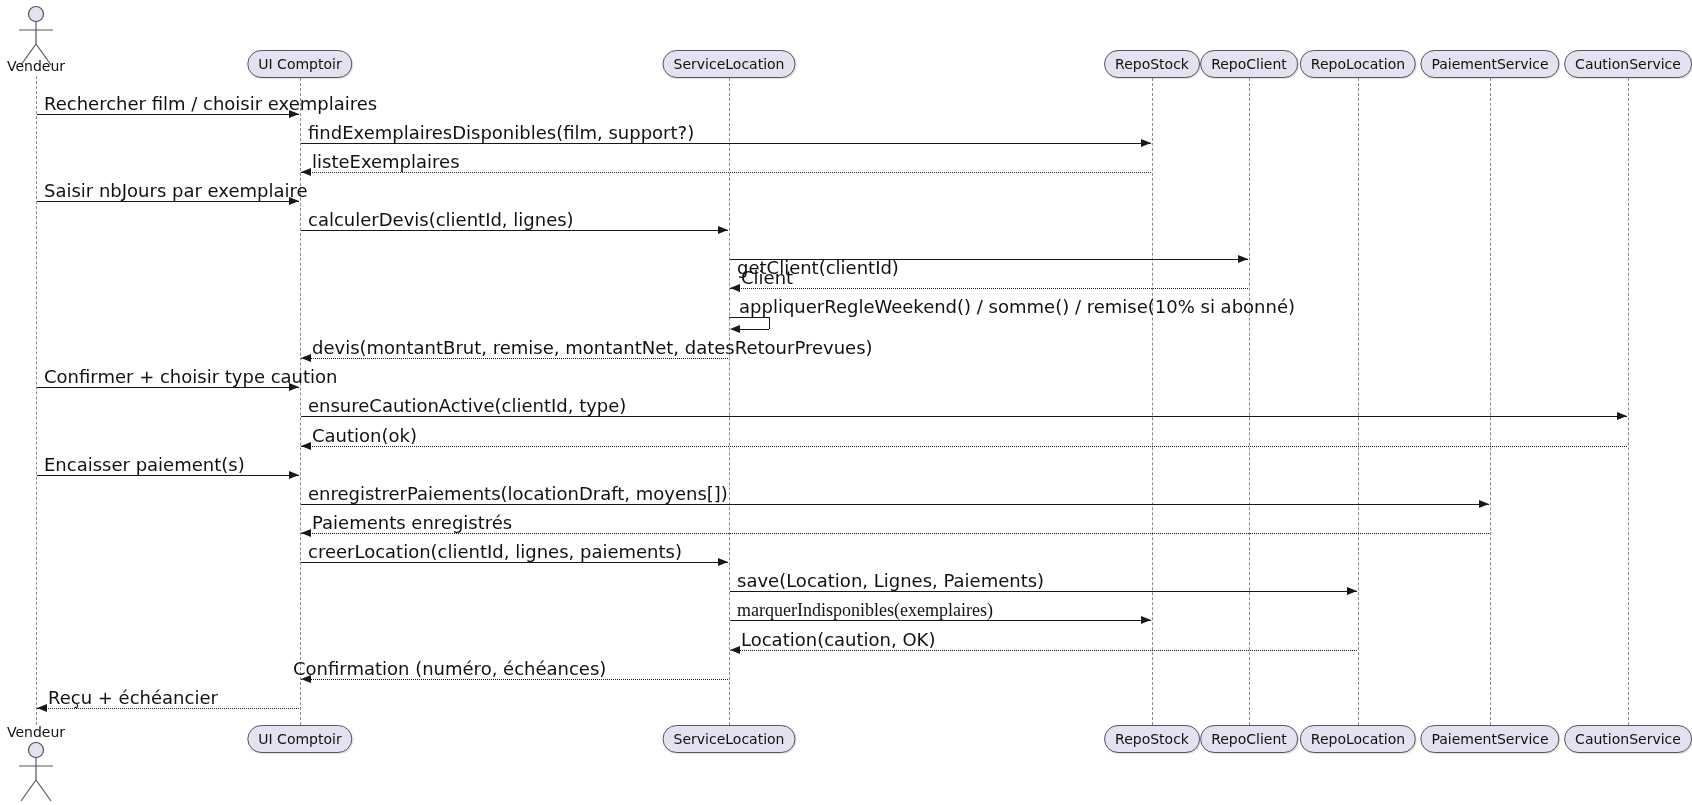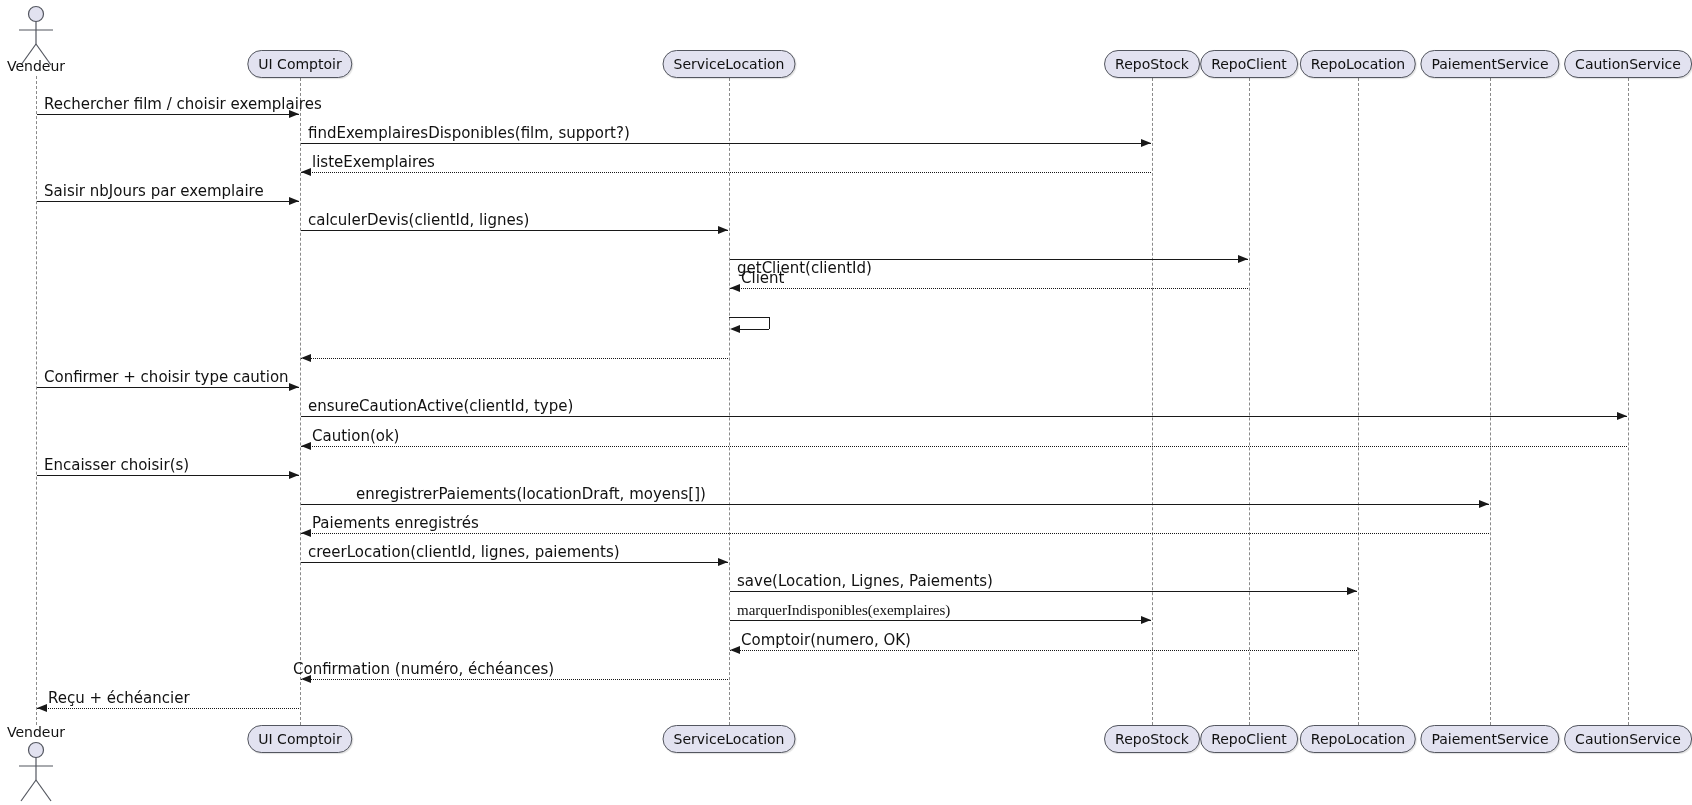--- a/index.html
+++ b/index.html
@@ -15,21 +15,21 @@
     font-size:14px;white-space:nowrap;
     border:1px solid #53565f;border-radius:14px;
     box-shadow:1px 1px 1px rgba(0,0,0,0.12);
   }
   .actor-label{
     position:absolute;transform:translateX(-50%);
     font-size:14px;white-space:nowrap;line-height:16px;
   }
   .lifeline{position:absolute;width:0;border-left:1px dashed #8a8a8a;}
   .msg-label{
-    position:absolute;font-size:15px;line-height:16px;white-space:nowrap;
+    position:absolute;font-size:18px;line-height:16px;white-space:nowrap;
   }
   .msg-line{position:absolute;height:0;}
   .msg-line.solid{border-top:1px solid #181818;}
   .msg-line.dotted{border-top:1px dotted #181818;}
   .msg-vline{position:absolute;width:0;border-left:1px solid #181818;}
   .arrowhead{position:absolute;width:0;height:0;border-top:4px solid transparent;border-bottom:4px solid transparent;}
   .arrowhead.right{border-left:10px solid #181818;}
   .arrowhead.left{border-right:10px solid #181818;}
   .actor-figure{position:absolute;}
 </style>
@@ -89,54 +89,56 @@
     <div class="arrowhead right" style="left: 289px; top: 197px;"></div>
     <div class="msg-label" style="left: 308px; top: 212px;">calculerDevis(clientId, lignes)</div>
     <div class="msg-line solid" style="left: 301px; top: 230px; width: 427px;"></div>
     <div class="arrowhead right" style="left: 718px; top: 226px;"></div>
     <div class="msg-label" style="left: 737px; top: 241px; margin-top: 19px;">getClient(clientId)</div>
     <div class="msg-line solid" style="left: 730px; top: 259px; width: 518px;"></div>
     <div class="arrowhead right" style="left: 1238px; top: 255px;"></div>
     <div class="msg-label" style="left: 741px; top: 270px;">Client</div>
     <div class="msg-line dotted" style="left: 730px; top: 288px; width: 518px;"></div>
     <div class="arrowhead left" style="left: 730px; top: 284px;"></div>
+    <div class="msg-label" style="left: 739px; top: 299px;">appliquerRegleWeekend() / somme() / remise(10% si abonné)</div>
     <div class="msg-line solid" style="left: 729px; top: 317px; width: 40px;"></div>
     <div class="msg-vline" style="left: 769px; top: 317px; height: 12px;"></div>
     <div class="msg-line solid" style="left: 738px; top: 329px; width: 31px;"></div>
     <div class="arrowhead left" style="left: 730px; top: 325px;"></div>
+    <div class="msg-label" style="left: 312px; top: 340px;">devis(montantBrut, remise, montantNet, datesRetourPrevues)</div>
     <div class="msg-line dotted" style="left: 301px; top: 358px; width: 427px;"></div>
     <div class="arrowhead left" style="left: 301px; top: 354px;"></div>
     <div class="msg-label" style="left: 44px; top: 369px;">Confirmer + choisir type caution</div>
     <div class="msg-line solid" style="left: 37px; top: 387px; width: 262px;"></div>
     <div class="arrowhead right" style="left: 289px; top: 383px;"></div>
     <div class="msg-label" style="left: 308px; top: 398px;">ensureCautionActive(clientId, type)</div>
     <div class="msg-line solid" style="left: 301px; top: 416px; width: 1326px;"></div>
     <div class="arrowhead right" style="left: 1617px; top: 412px;"></div>
     <div class="msg-label" style="left: 312px; top: 428px;">Caution(ok)</div>
     <div class="msg-line dotted" style="left: 301px; top: 446px; width: 1326px;"></div>
     <div class="arrowhead left" style="left: 301px; top: 442px;"></div>
-    <div class="msg-label" style="left: 44px; top: 457px;">Encaisser choisir(s)</div>
+    <div class="msg-label" style="left: 44px; top: 457px;">Encaisser paiement(s)</div>
     <div class="msg-line solid" style="left: 37px; top: 475px; width: 262px;"></div>
     <div class="arrowhead right" style="left: 289px; top: 471px;"></div>
-    <div class="msg-label" style="left: 308px; top: 486px; margin-left: 48px;">enregistrerPaiements(locationDraft, moyens[])</div>
+    <div class="msg-label" style="left: 308px; top: 486px;">enregistrerPaiements(locationDraft, moyens[])</div>
     <div class="msg-line solid" style="left: 301px; top: 504px; width: 1188px;"></div>
     <div class="arrowhead right" style="left: 1479px; top: 500px;"></div>
     <div class="msg-label" style="left: 312px; top: 515px;">Paiements enregistrés</div>
     <div class="msg-line dotted" style="left: 301px; top: 533px; width: 1188px;"></div>
     <div class="arrowhead left" style="left: 301px; top: 529px;"></div>
     <div class="msg-label" style="left: 308px; top: 544px;">creerLocation(clientId, lignes, paiements)</div>
     <div class="msg-line solid" style="left: 301px; top: 562px; width: 427px;"></div>
     <div class="arrowhead right" style="left: 718px; top: 558px;"></div>
     <div class="msg-label" style="left: 737px; top: 573px;">save(Location, Lignes, Paiements)</div>
     <div class="msg-line solid" style="left: 730px; top: 591px; width: 627px;"></div>
     <div class="arrowhead right" style="left: 1347px; top: 587px;"></div>
     <div class="msg-label" style="left: 737px; top: 602px; font-family: Liberation Serif, serif;">marquerIndisponibles(exemplaires)</div>
     <div class="msg-line solid" style="left: 730px; top: 620px; width: 421px;"></div>
     <div class="arrowhead right" style="left: 1141px; top: 616px;"></div>
-    <div class="msg-label" style="left: 741px; top: 632px;">Comptoir(numero, OK)</div>
+    <div class="msg-label" style="left: 741px; top: 632px;">Location(caution, OK)</div>
     <div class="msg-line dotted" style="left: 730px; top: 650px; width: 627px;"></div>
     <div class="arrowhead left" style="left: 730px; top: 646px;"></div>
     <div class="msg-label" style="left: 293px; top: 661px;">Confirmation (numéro, échéances)</div>
     <div class="msg-line dotted" style="left: 301px; top: 679px; width: 427px;"></div>
     <div class="arrowhead left" style="left: 301px; top: 675px;"></div>
     <div class="msg-label" style="left: 48px; top: 690px;">Reçu + échéancier</div>
     <div class="msg-line dotted" style="left: 37px; top: 708px; width: 262px;"></div>
     <div class="arrowhead left" style="left: 37px; top: 704px;"></div>
   </div>
 

